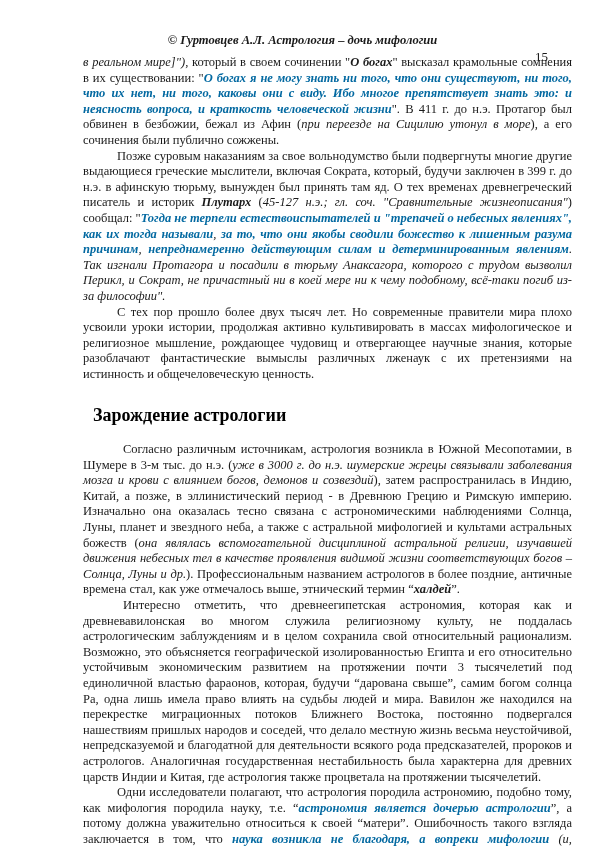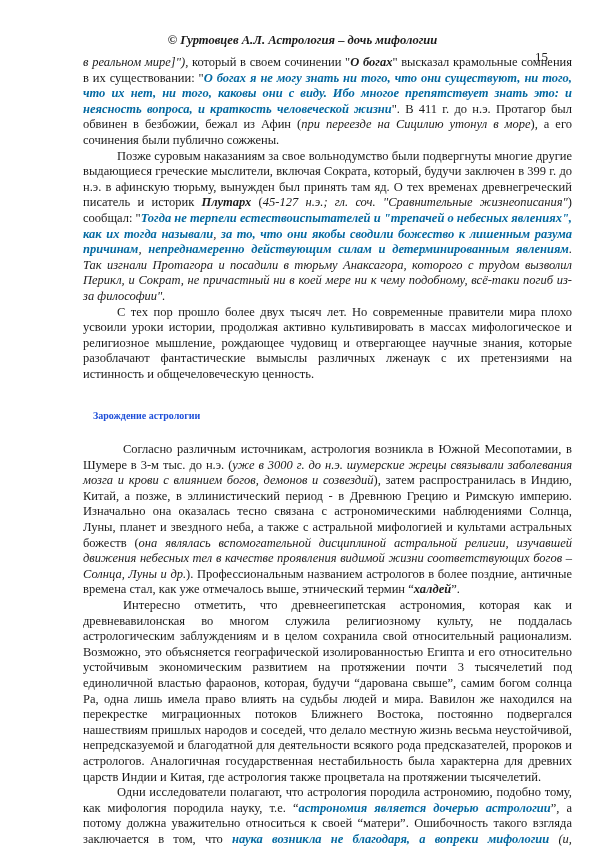--- a/index.html
+++ b/index.html
@@ -9,21 +9,21 @@
   .header { position:absolute; left:60px; top:33px; width:485px; text-align:center;
             font-size:12.6px; font-style:italic; font-weight:bold; }
   .pagenum { position:absolute; left:535px; top:49px; font-size:13px; }
   .body { position:absolute; left:83px; top:55px; width:489px; font-size:12.5px; line-height:15.6px; text-align:justify; }
   .body p { margin:0; }
   .ind { text-indent:34px; }
   .ind2 { text-indent:40px; }
   .i { font-style:italic; }
   .b { font-weight:bold;font-style:italic; }
   .r { color:#0369a1; font-weight:bold; font-style:italic; }
-  .h2 { color:#1d4ed8; font-weight:bold; font-size:10px; margin:26px 0 18px 10px !important; }
+  .h2 { color:#000000; font-weight:bold; font-size:18px; margin:26px 0 18px 10px !important; }
 </style>
 </head>
 <body>
 
 <div class="page">
   <div class="header">© Гуртовцев А.Л. Астрология – дочь мифологии</div>
   <div class="pagenum">15</div>
 
   <div class="body">
     <p><span class="i">в реальном мире]")</span><span>, который в своем сочинении "</span><span class="i b">О богах</span><span>" высказал крамольные сомнения в их существовании: "</span><span class="r">О богах я не могу знать ни того, что они существуют, ни того, что их нет, ни того, каковы они с виду. Ибо многое препятствует знать это: и неясность вопроса, и краткость человеческой жизни</span><span>". В 411 г. до н.э. Протагор был обвинен в безбожии, бежал из Афин (</span><span class="i">при переезде на Сицилию утонул в море</span><span>), а его сочинения были публично сожжены.</span></p>

